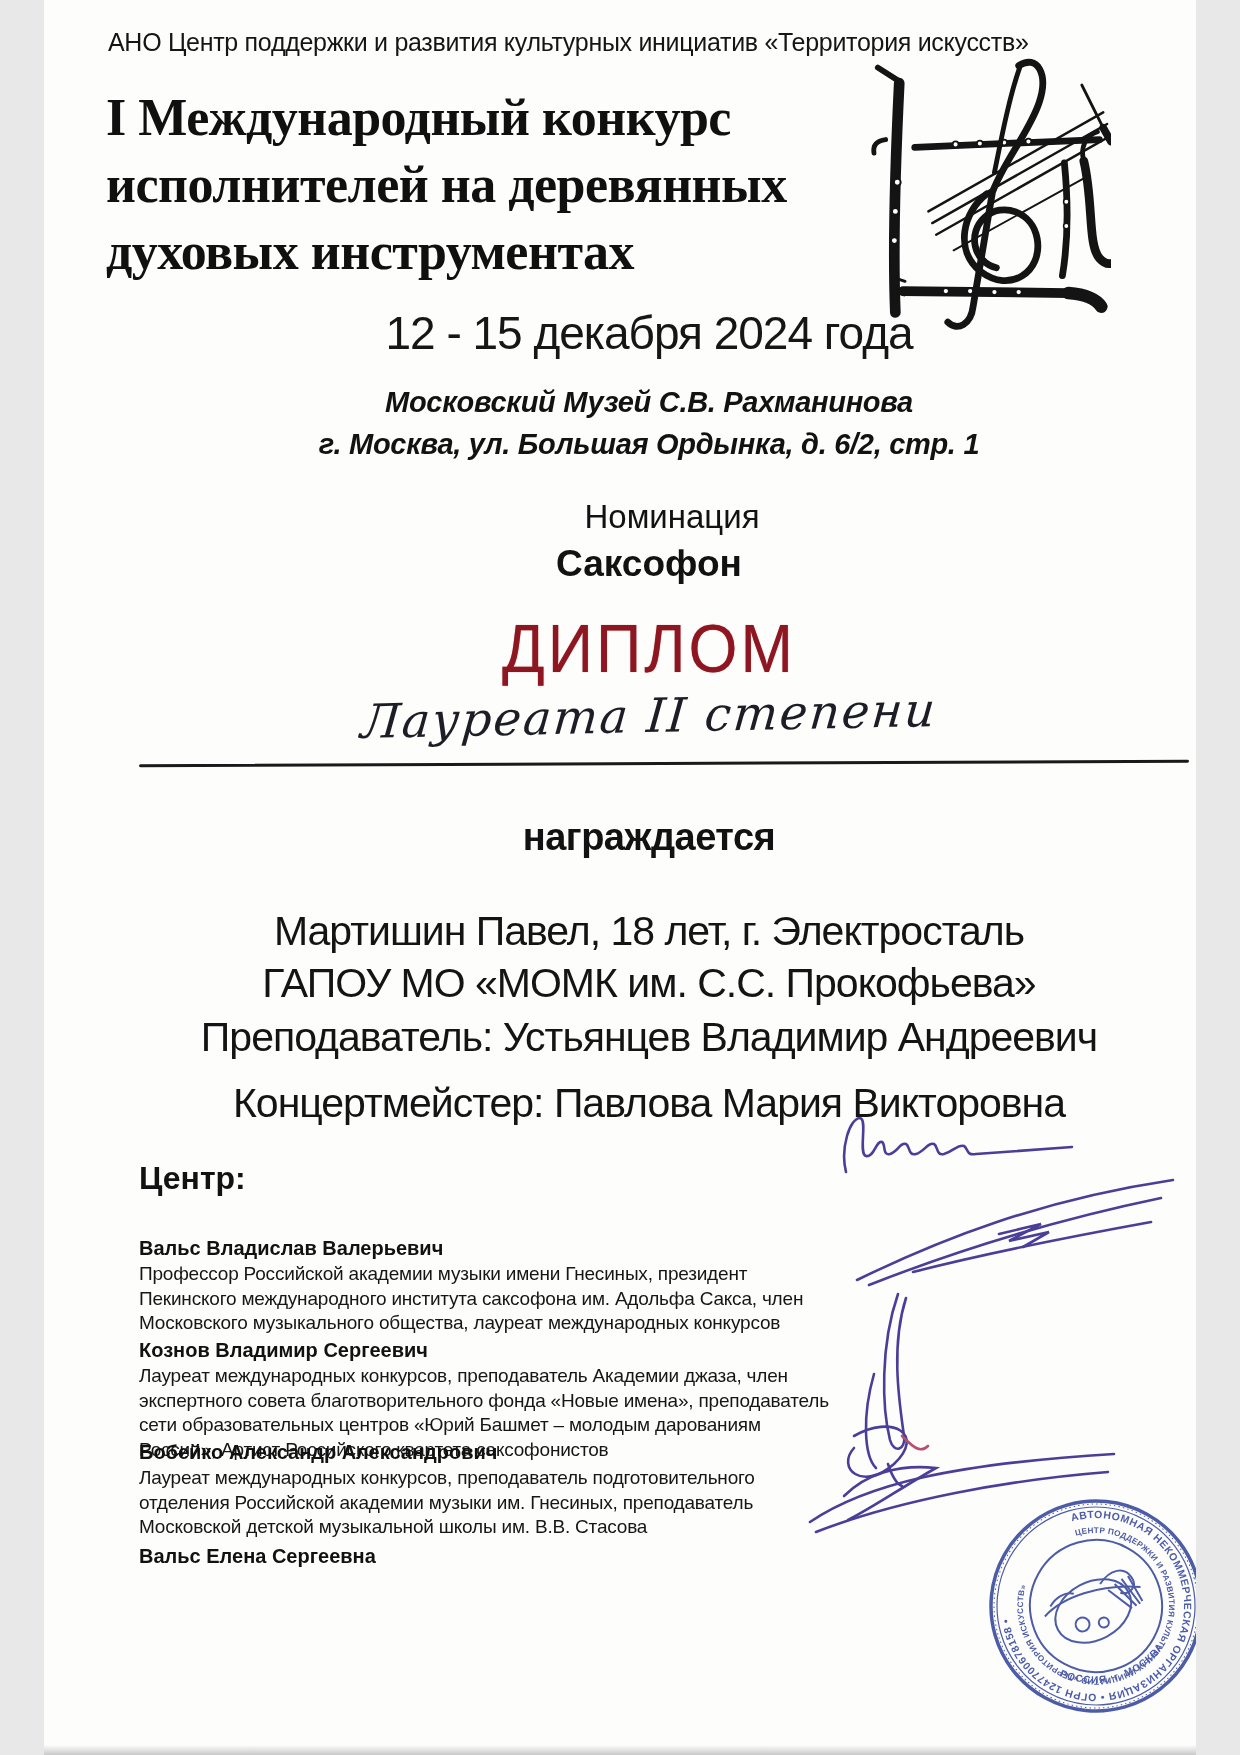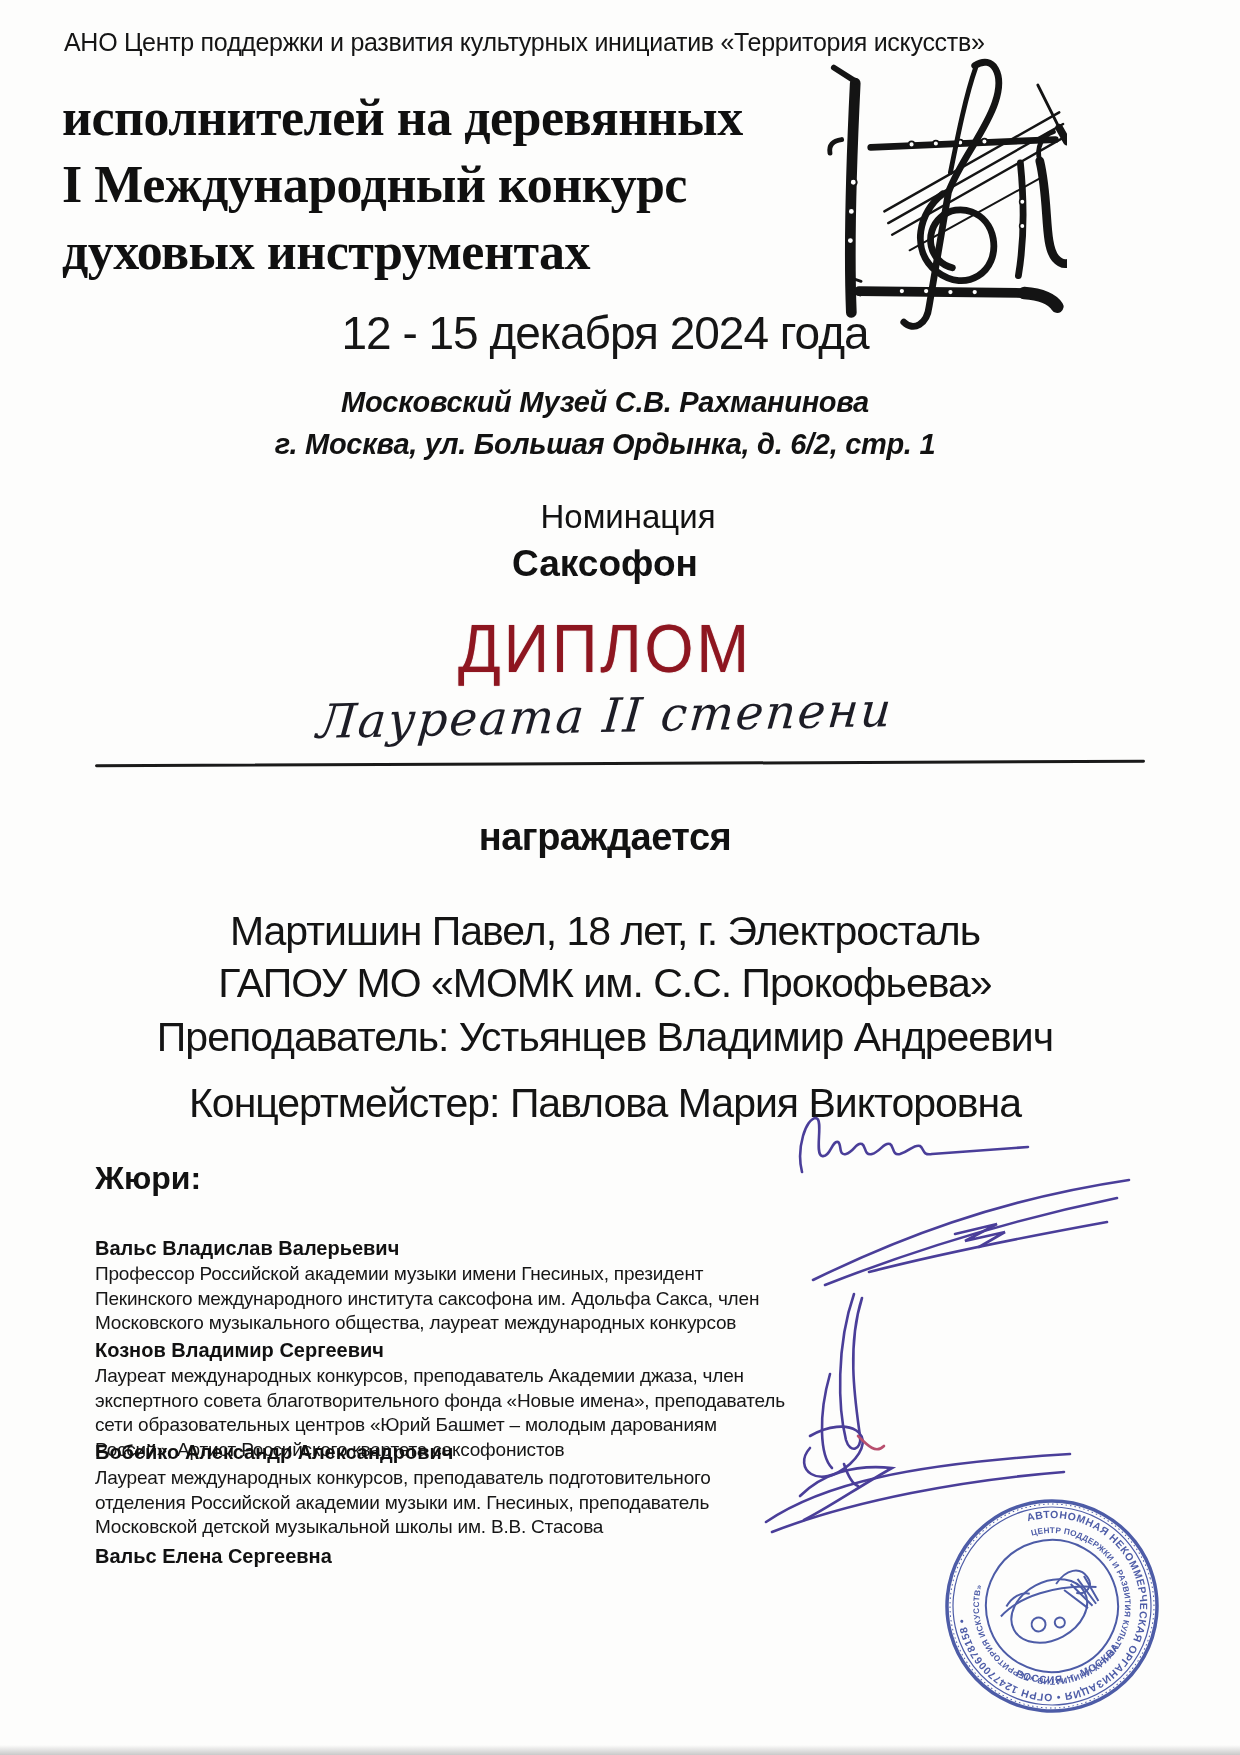--- a/index.html
+++ b/index.html
@@ -1,17 +1,17 @@
 <!DOCTYPE html>
 <html><head>
 <meta charset="utf-8">
 <style>
   html,body{margin:0;padding:0;background:#e8e8e8;}
   .page{
-    position:relative;width:1240px;height:1755px;margin:0 auto;
+    position:relative;width:1152px;height:1755px;margin:0 auto;
     background:#fdfdfc;overflow:hidden;
     font-family:"Liberation Sans",sans-serif;color:#121212;
   }
   .abs{position:absolute;}
   .org-line{left:64px;top:28px;font-size:25px;letter-spacing:-0.3px;color:#151515;}
   .title{left:62px;top:84px;font-family:"Liberation Serif",serif;font-weight:bold;
          font-size:52px;line-height:67px;color:#101010;letter-spacing:-0.5px;}
   .center-col{left:0;width:1210px;text-align:center;}
   .dates{top:306px;font-size:46px;letter-spacing:-1px;color:#161616;}
   .venue1{top:386px;font-size:29px;font-style:italic;font-weight:bold;letter-spacing:-0.3px;}
@@ -37,22 +37,22 @@
   svg{display:block;}
 </style>
 </head>
 <body>
 
 <div class="page">
 
   <div class="abs org-line">АНО Центр поддержки и развития культурных инициатив «Территория искусств»</div>
 
   <div class="abs title">
+    <div>I Международный конкурс</div>
     <div>исполнителей на деревянных</div>
-    <div>I Международный конкурс</div>
     <div>духовых инструментах</div>
   </div>
 
   <div class="abs" style="left:795px;top:46px;width:272px;height:292px;">
     <svg width="272" height="292" viewBox="0 0 280 300" fill="none" stroke="#141414" stroke-linecap="round">
 
       <path d="M62,38 C58,120 55,200 58,274" stroke-width="11"></path>
       <path d="M62,36 l-22,-14" stroke-width="6"></path>
       <path d="M48,96 q-14,2 -12,14" stroke-width="5"></path>
       <circle cx="60" cy="140" r="3.5" fill="#fff" stroke-width="2"></circle>
@@ -107,21 +107,21 @@
   <div class="abs center-col handwritten">Лауреата II степени</div>
   <div class="abs rule"></div>
 
   <div class="abs center-col awarded">награждается</div>
 
   <div class="abs center-col aw-line" style="top:908px;">Мартишин Павел, 18 лет, г. Электросталь</div>
   <div class="abs center-col aw-line" style="top:960px;">ГАПОУ МО «МОМК им. С.С. Прокофьева»</div>
   <div class="abs center-col aw-line" style="top:1014px;">Преподаватель: Устьянцев Владимир Андреевич</div>
   <div class="abs center-col aw-line" style="top:1066px;margin-top:14px;">Концертмейстер: Павлова Мария Викторовна</div>
 
-  <div class="abs jury-head">Жюри:</div>
+  <div class="abs jury-head">Центр:</div>
 
   <div class="abs jury-entry" style="top:1236px;">
     <div class="jury-name">Вальс Владислав Валерьевич</div>
     <div class="jury-bio">Профессор Российской академии музыки имени Гнесиных, президент Пекинского международного института саксофона им. Адольфа Сакса, член Московского музыкального общества, лауреат международных конкурсов</div>
   </div>
   <div class="abs jury-entry" style="top:1338px;">
     <div class="jury-name">Кознов Владимир Сергеевич</div>
     <div class="jury-bio">Лауреат международных конкурсов, преподаватель Академии джаза, член экспертного совета благотворительного фонда «Новые имена», преподаватель сети образовательных центров «Юрий Башмет – молодым дарованиям России», Артист Российского квартета саксофонистов</div>
   </div>
   <div class="abs jury-entry" style="top:1440px;">

